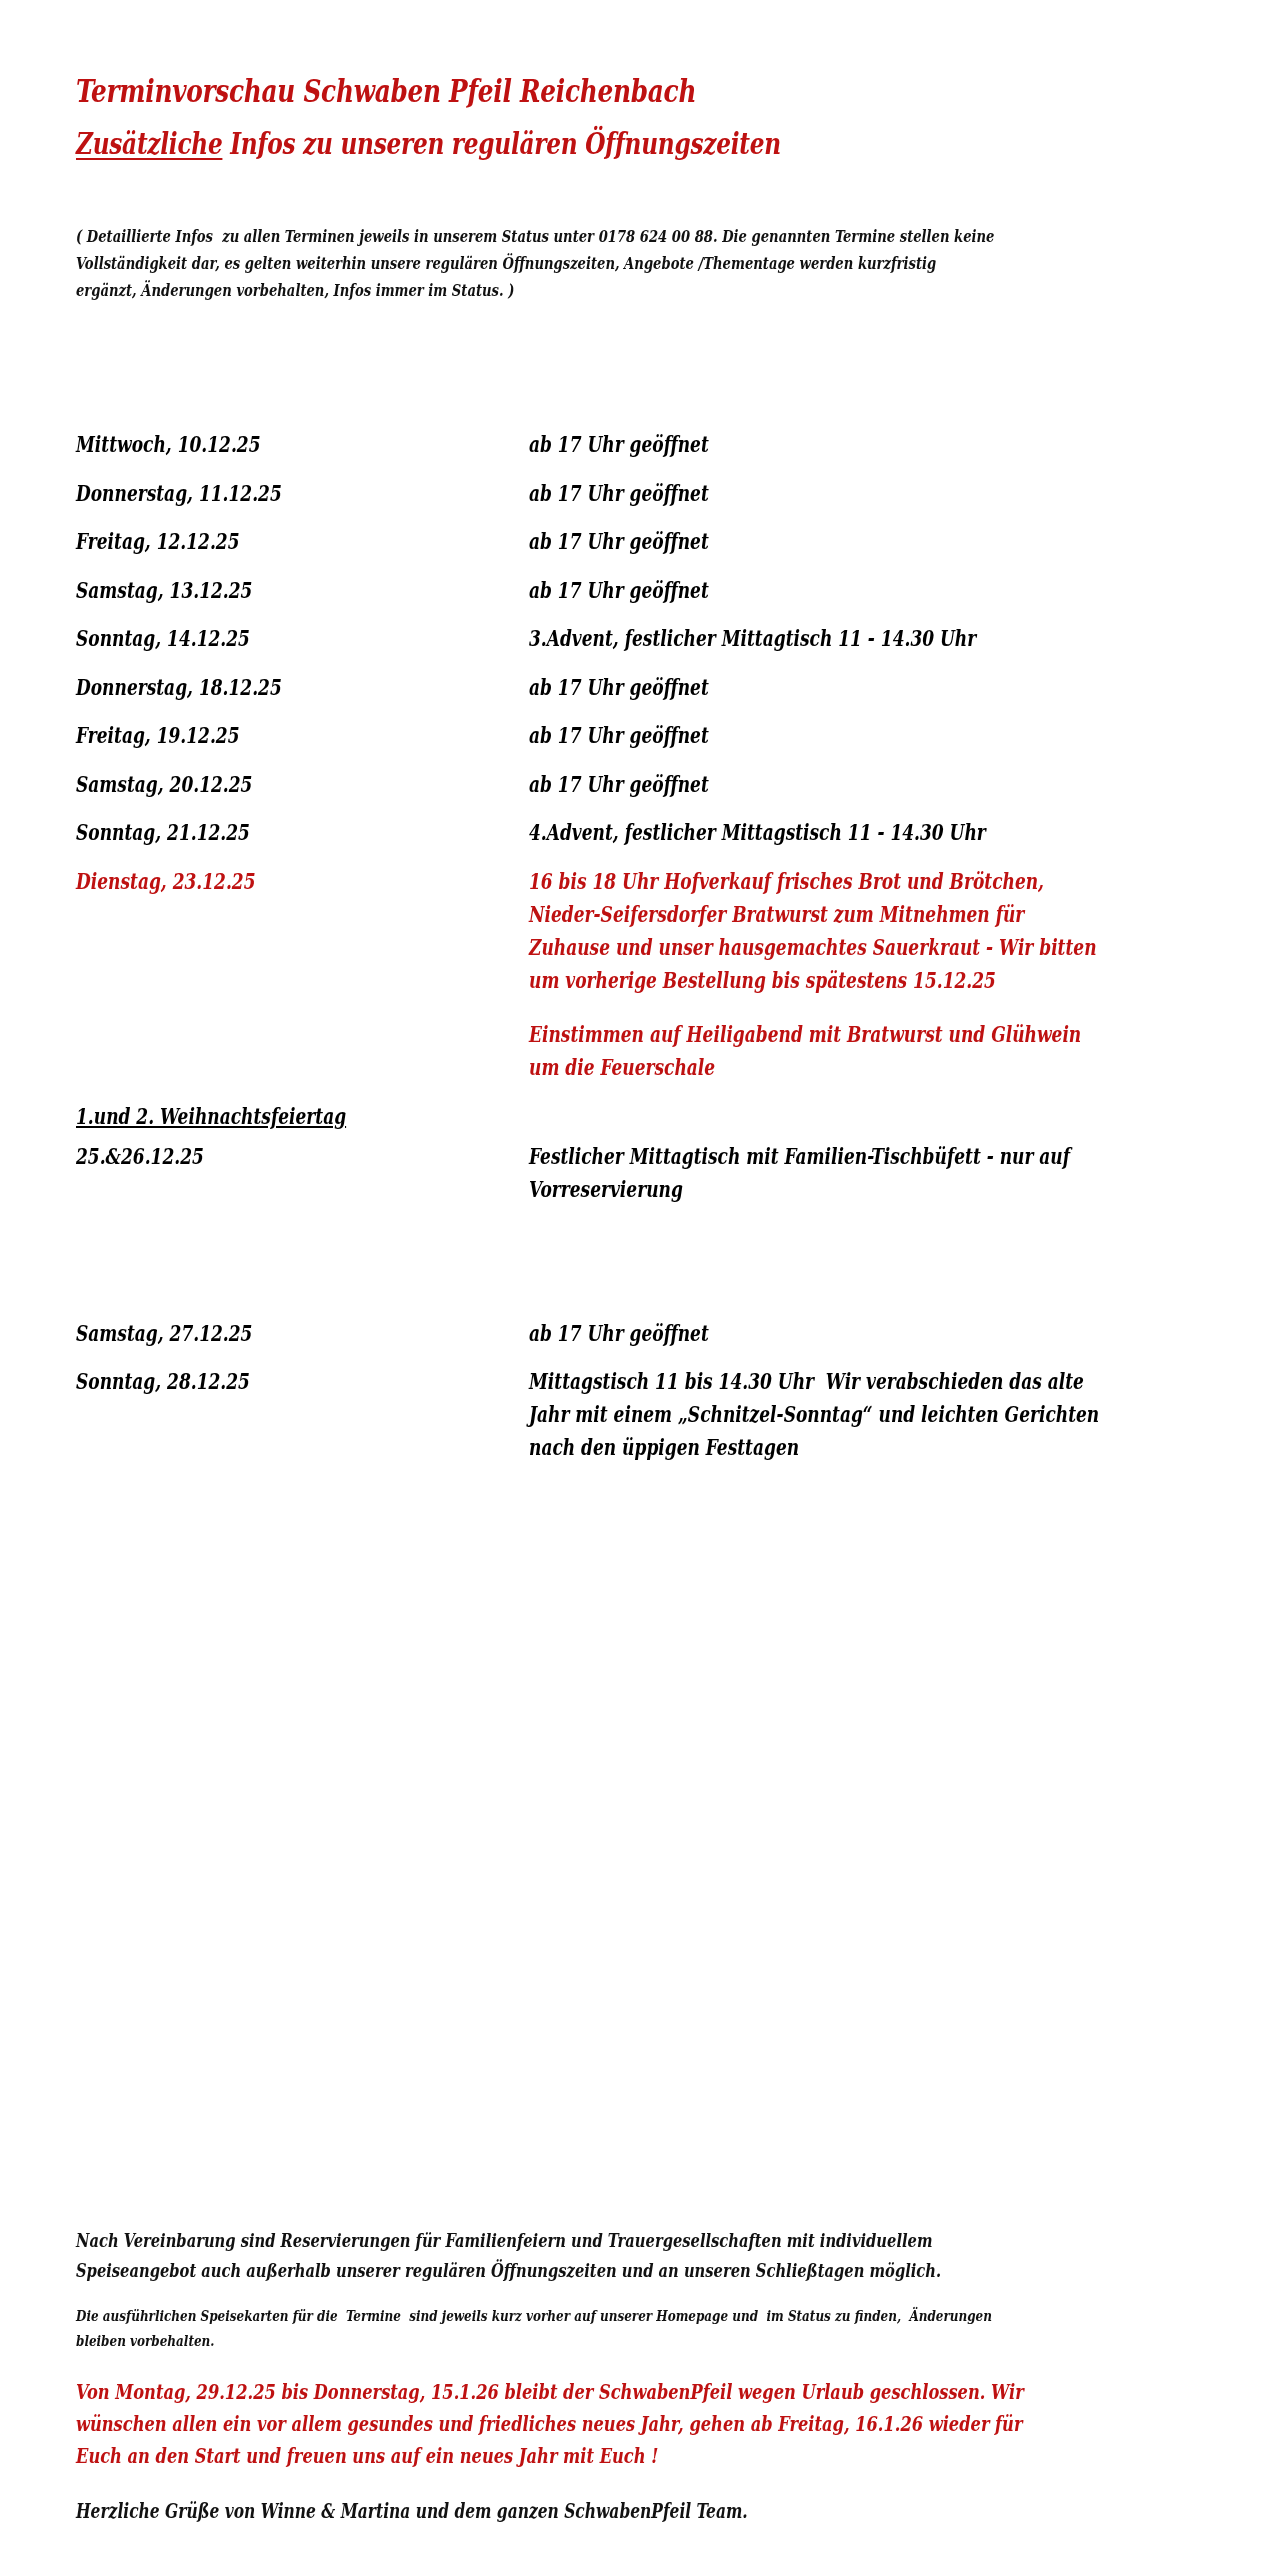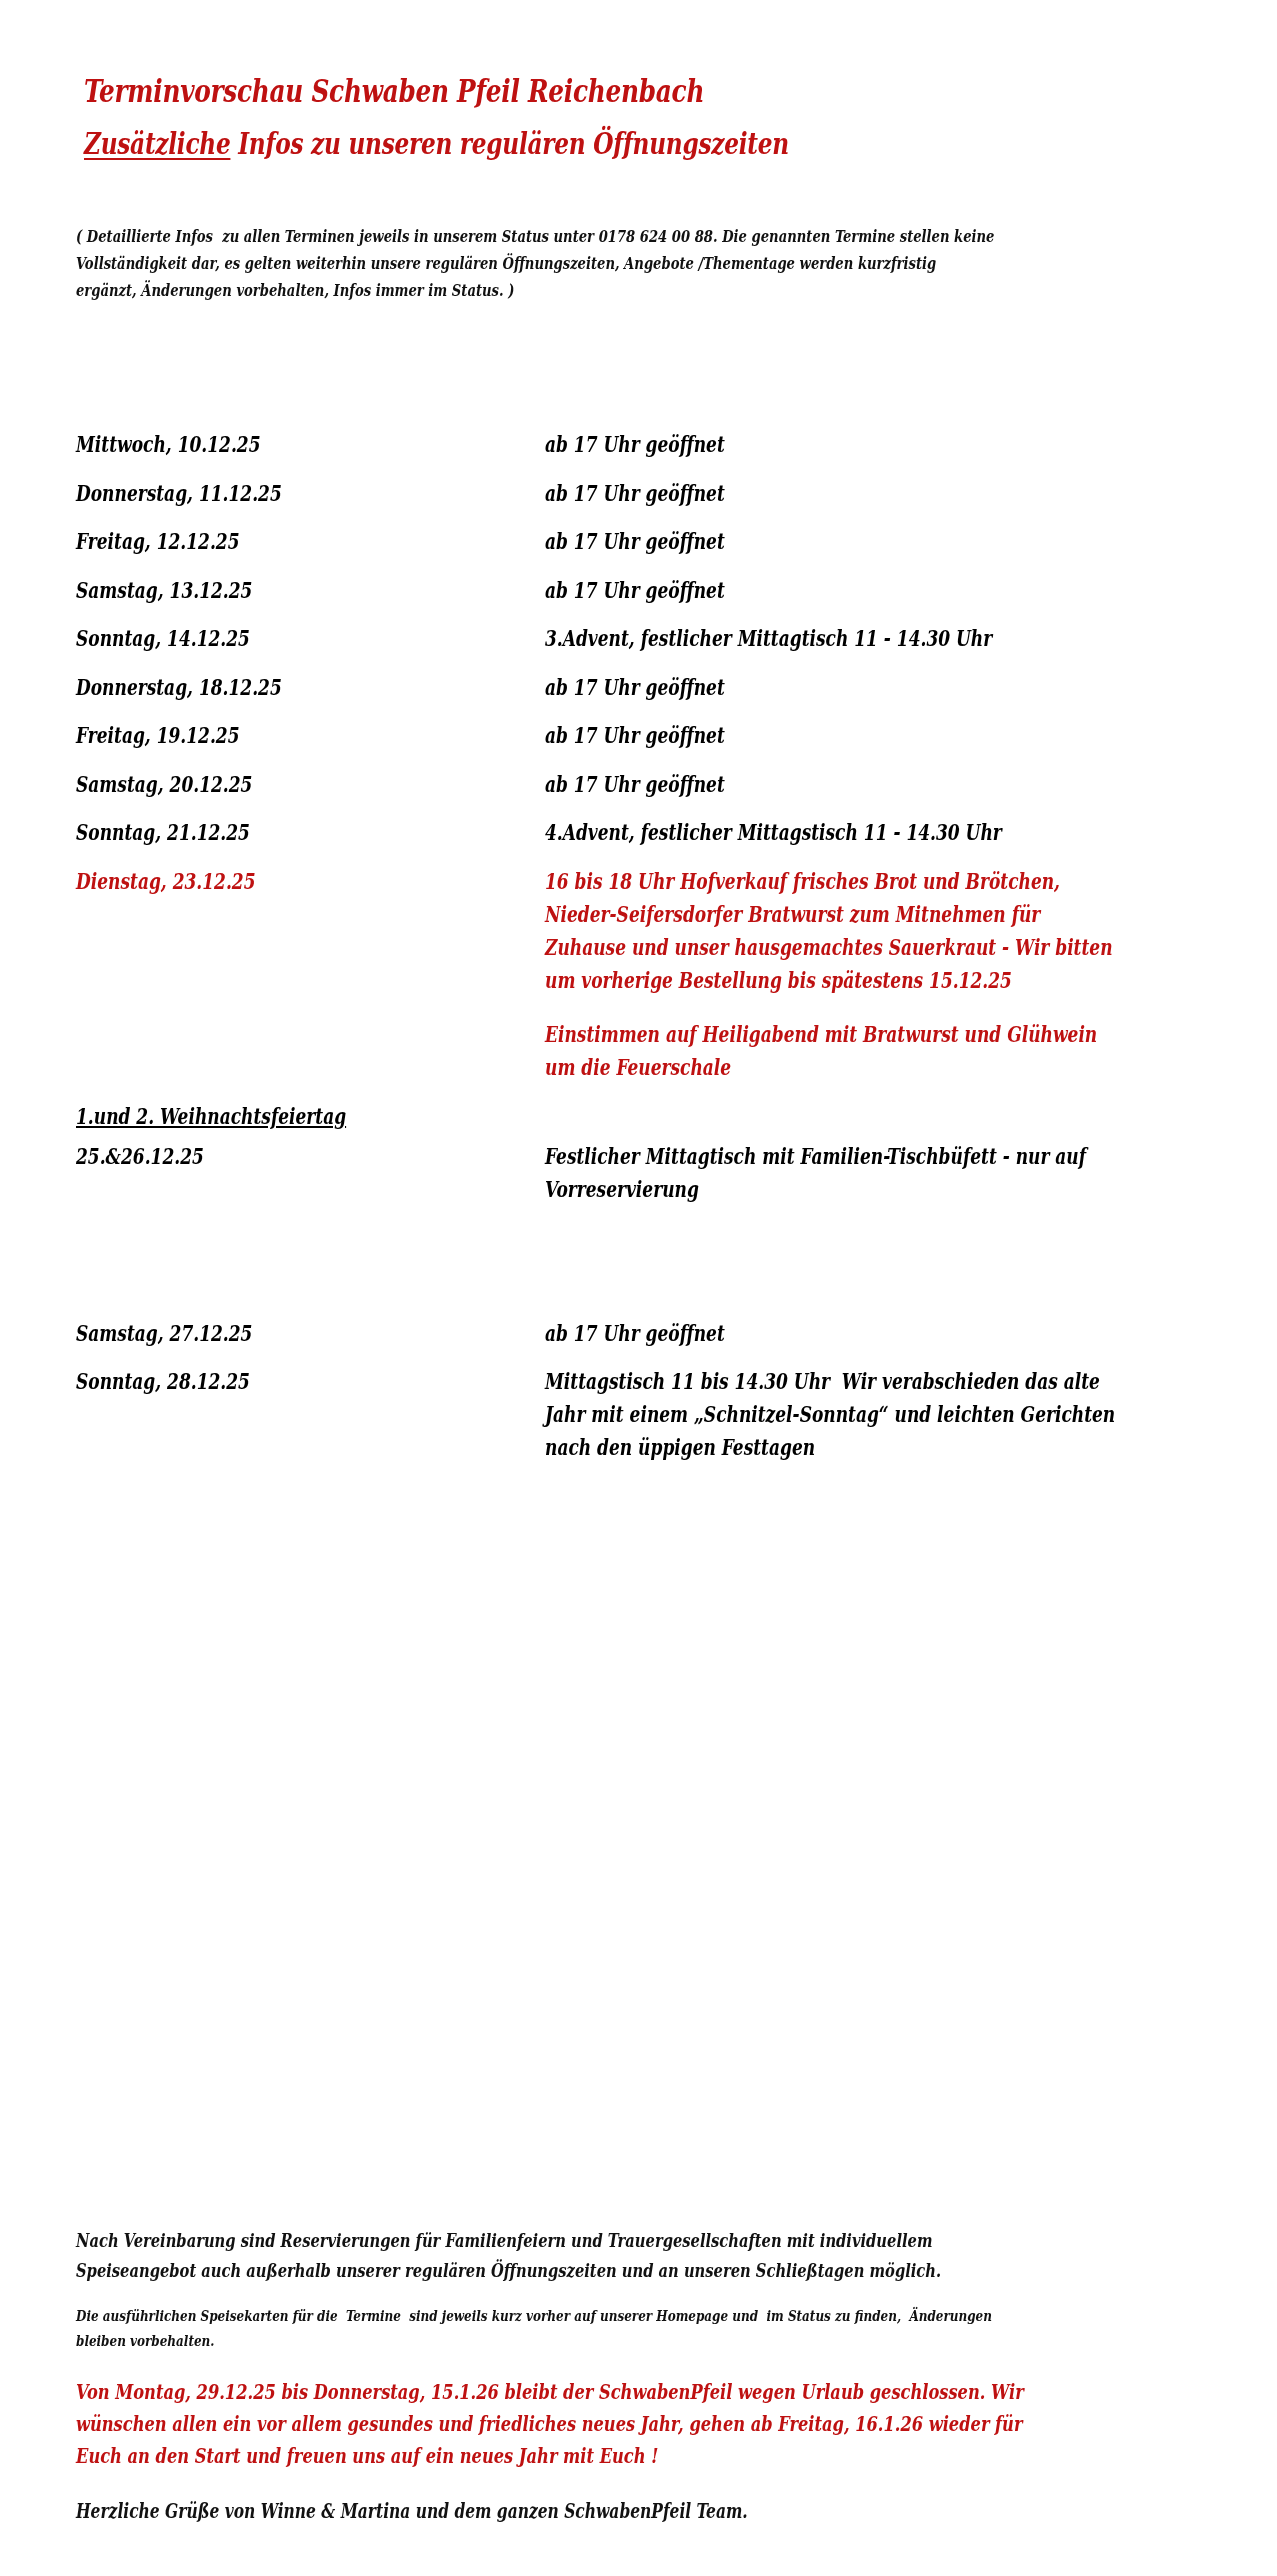--- a/index.html
+++ b/index.html
@@ -32,21 +32,21 @@
     font-weight: 700;
     font-stretch: condensed;
     transform: scaleX(0.86);
     transform-origin: left center;
     white-space: pre-wrap;
   }
 
   
   .heading-block {
     position: absolute;
-    left: 84px;
+    left: 76px;
     top: 72px;
     width: 1133px;
   }
   .h-title {
     font-size: 32px;
     line-height: 39px;
     color: #BE1111;
     letter-spacing: -0.3px;
     margin: 0 0 14.4px 0;
   }
@@ -78,21 +78,20 @@
   .schedule {
     position: absolute;
     left: 76px;
     top: 428px;
     width: 1144px;
   }
   .row {
     display: flex;
     align-items: flex-start;
     margin-bottom: 15.5px;
-    justify-content: space-between;
   }
   .row .date {
     width: 453px;
     flex: 0 0 453px;
     font-size: 22px;
     line-height: 33px;
   }
   .row .desc {
     flex: 1 1 auto;
     font-size: 22px;

